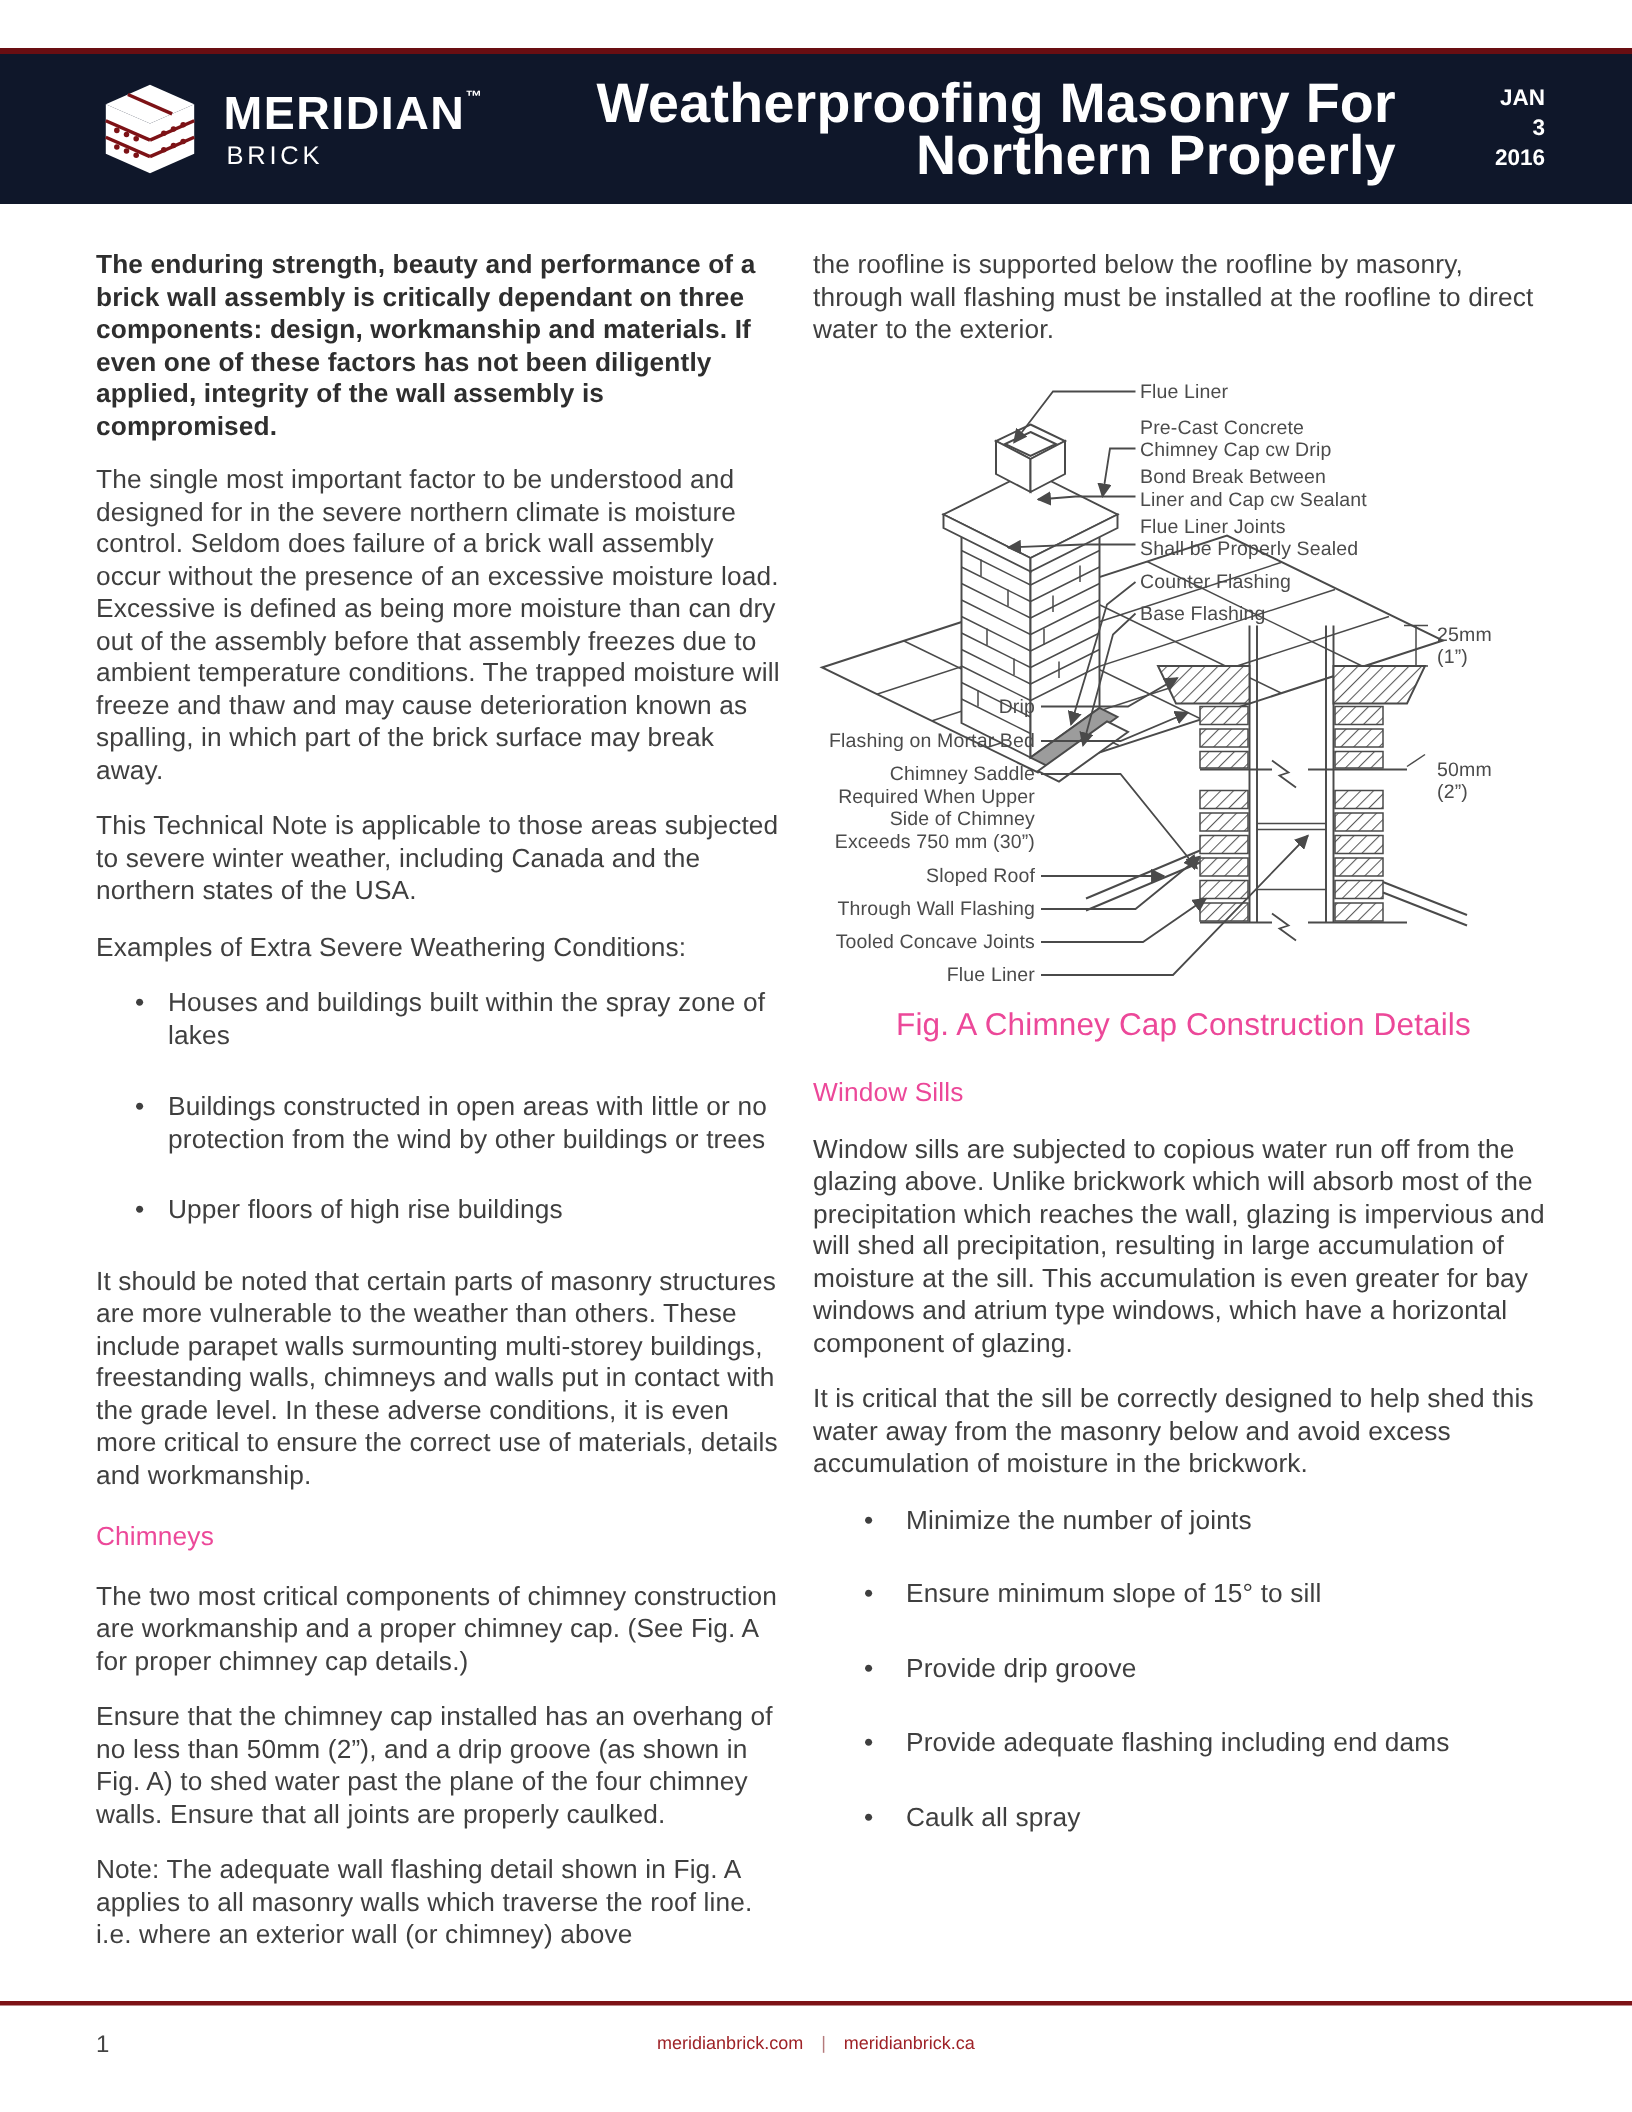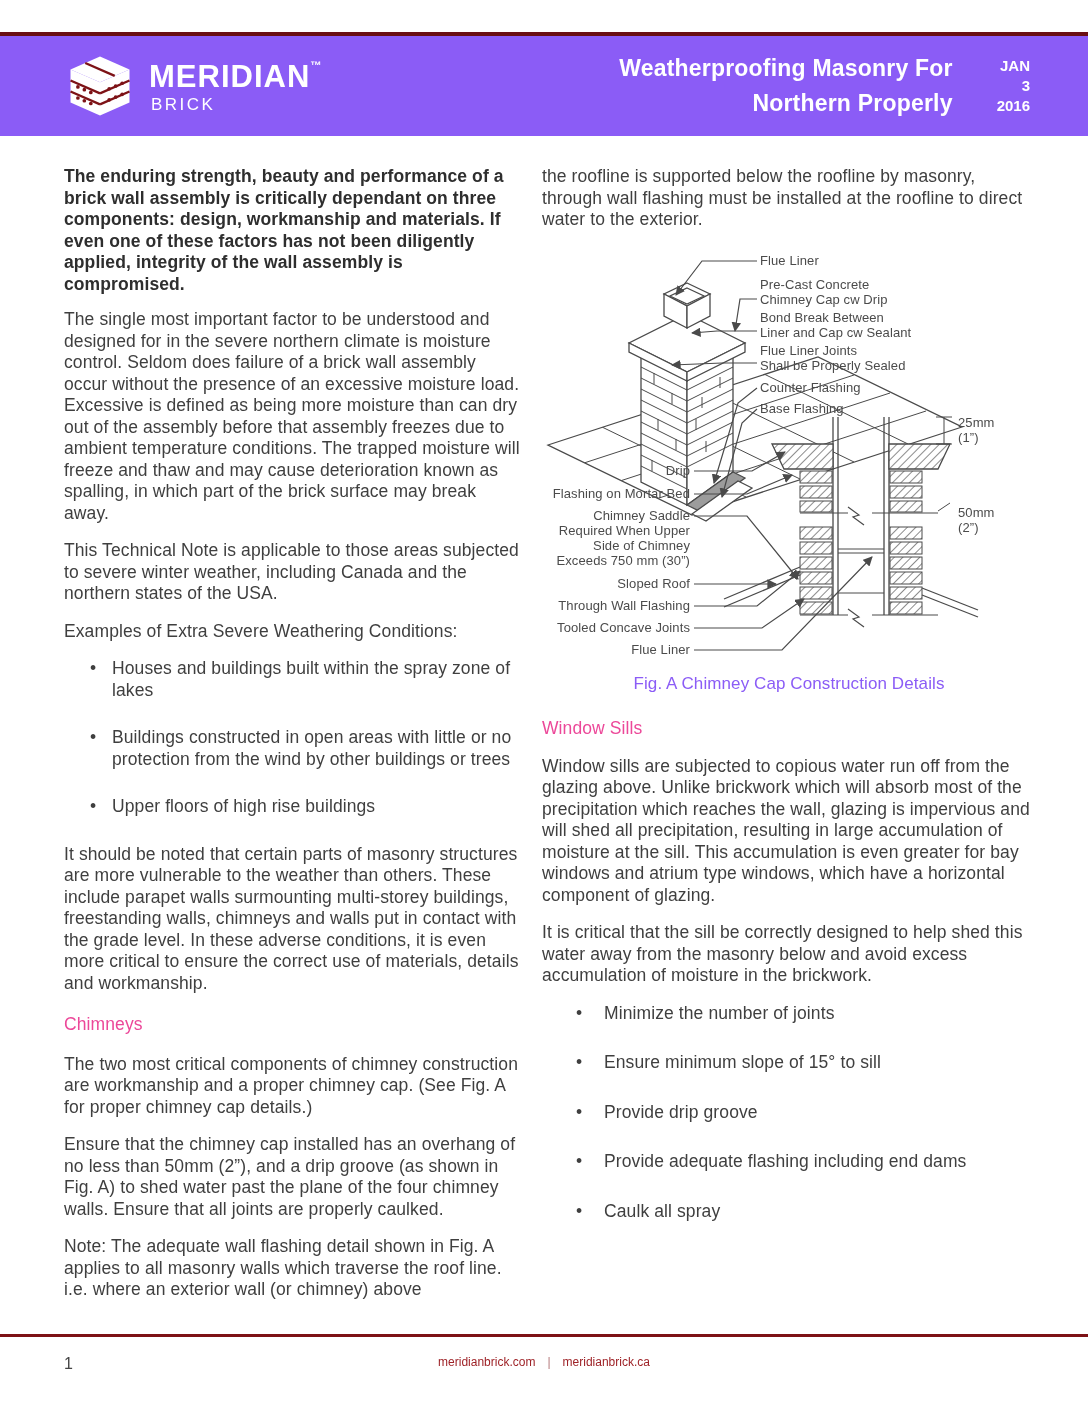--- a/index.html
+++ b/index.html
@@ -3,50 +3,50 @@
 <meta charset="utf-8">
 <style>
   html,body{margin:0;padding:0;background:#e8e8e8;}
   .page{
     width:1088px;height:1408px;margin:0 auto;background:#ffffff;
     font-family:"Liberation Sans", sans-serif;color:#3f3f3f;
     display:flex;flex-direction:column;position:relative;overflow:hidden;
   }
   .topstrip{height:32px;background:#ffffff;}
   header.band{
-    background:#8b5cf6;height:104px;box-sizing:border-box;
+    background:#0f172a;height:104px;box-sizing:border-box;
     border-top:4px solid #690e12;
     display:flex;align-items:center;color:#ffffff;
     padding:0 58px 0 64px;
   }
   .brand{display:flex;align-items:center;gap:13px;}
   .logo-icon{width:72px;height:70px;}
   .brand-text{line-height:1;}
   .brand-name{font-size:31px;font-weight:bold;letter-spacing:1px;}
   .brand-name sup{font-size:11px;vertical-align:18px;letter-spacing:0;}
   .brand-sub{font-size:17px;font-weight:normal;letter-spacing:2.5px;margin-top:4px;padding-left:2px;}
-  .title-block{margin-left:auto;text-align:right;font-weight:bold;font-size:23px;line-height:35px;letter-spacing:.2px;}
-  .date-block{text-align:right;font-weight:bold;font-size:15px;line-height:20px;margin-left:44px;}
+  .title-block{margin-left:auto;text-align:right;font-weight:bold;font-size:37px;line-height:35px;letter-spacing:.2px;}
+  .date-block{text-align:right;font-weight:bold;font-size:15px;line-height:20px;margin-left:66px;}
   main.columns{display:flex;gap:20px;padding:30px 52px 0 64px;box-sizing:border-box;}
   .col{font-size:17.5px;line-height:21.5px;letter-spacing:.1px;}
   .col-left{width:458px;flex:none;}
   .col-right{flex:1;min-width:0;}
   .para{margin:0 0 16px 0;}
   .para.intro{font-weight:bold;color:#2e2e2e;margin-bottom:14px;}
   .subheading{font-weight:normal;color:#ec4899;margin:20px 0 18px 0;}
   .subheading.ws{margin:24px 0 16px 0;}
   .blist{margin:12px 0 4px 0;padding:0;list-style:none;}
   .bitem{display:flex;margin:0 0 26px 0;}
   .col-left .bitem{padding-left:26px;}
   .col-right .bitem{padding-left:34px;margin-bottom:28px;}
   .bdot{flex:none;width:22px;}
   .col-right .bdot{width:28px;}
   .figwrap{margin:10px 0 0 0;}
   .figure-svg{display:block;}
-  .figcaption{text-align:center;font-size:17px;color:#8b5cf6;margin:6px 0 12px 0;}
+  .figcaption{text-align:center;font-size:21px;color:#ec4899;margin:6px 0 12px 0;}
   .figlabel{font-size:13px;fill:#4b4b4b;}
   footer{margin-top:auto;}
   .footrule{border-top:3px solid #7d1216;}
   .footer-row{position:relative;height:71px;}
   .pagenum{position:absolute;left:64px;top:18px;font-size:16px;color:#444444;}
   .links{position:absolute;left:0;width:100%;text-align:center;top:18px;font-size:12px;color:#9e2227;}
   .links .sep{color:#b57a7c;padding:0 12px;font-weight:300;}
   .links a{color:#9e2227;text-decoration:none;cursor:pointer;}
 </style>
 </head>

